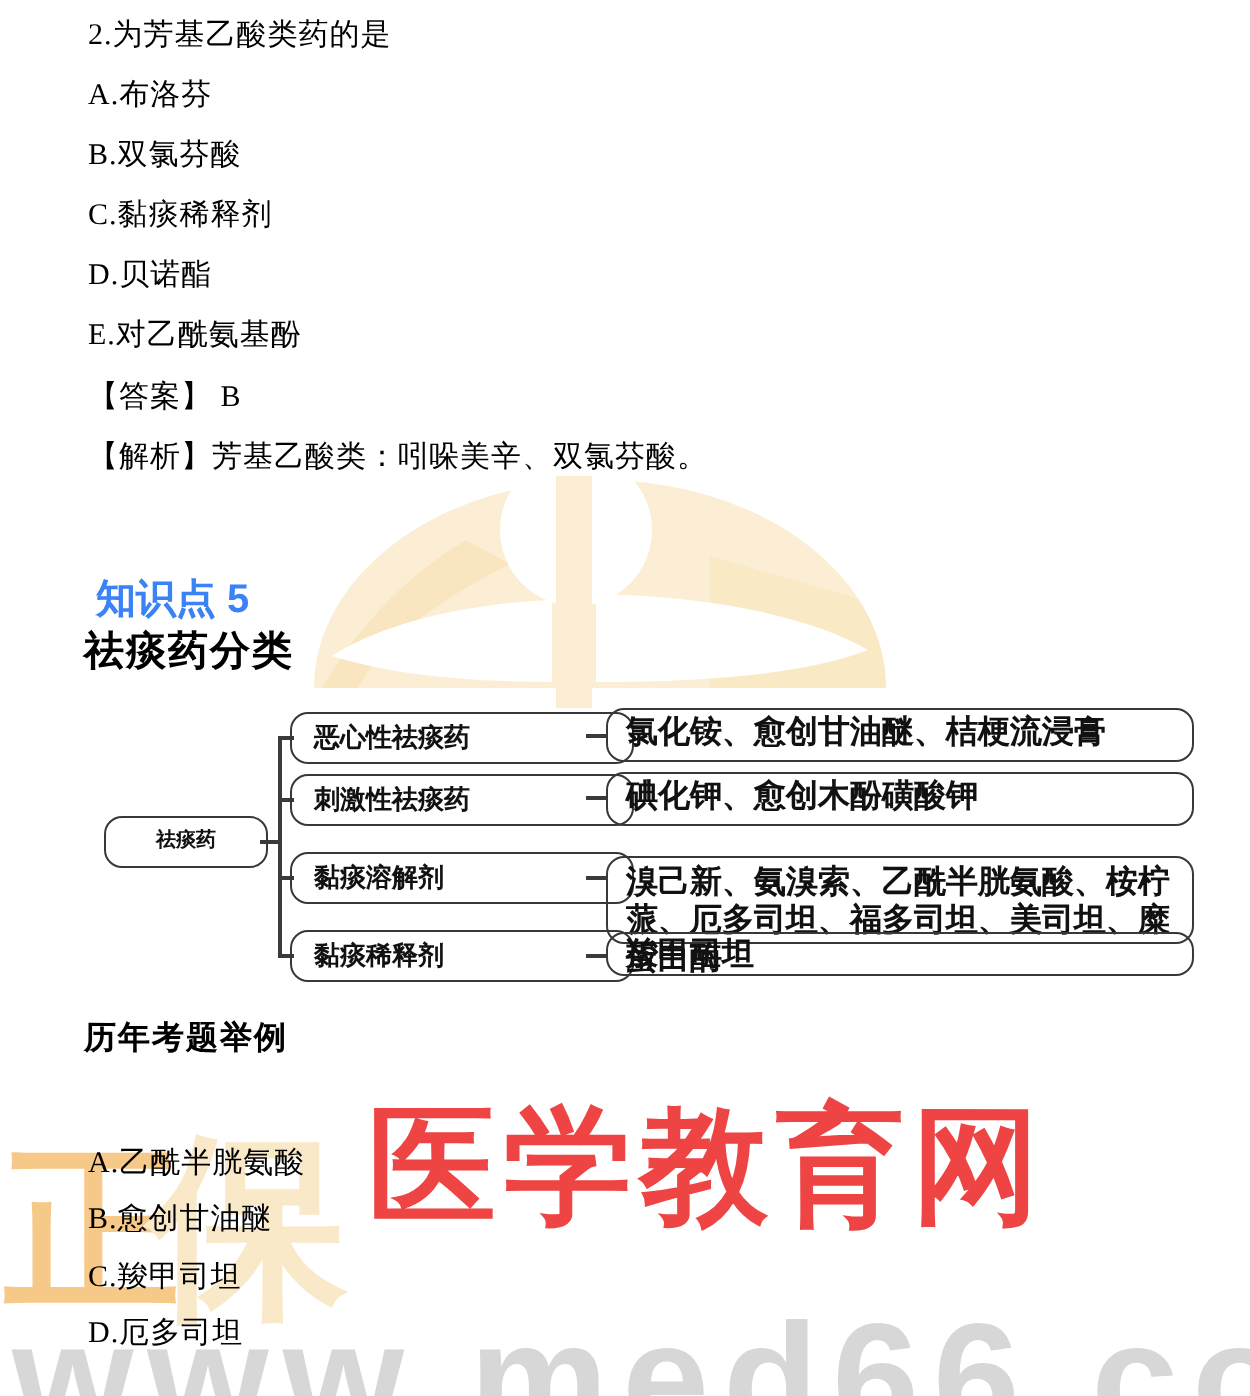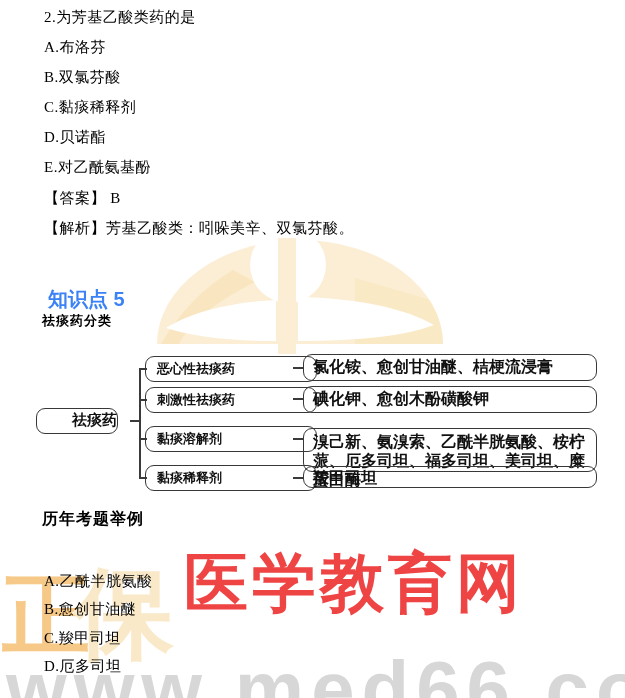--- a/index.html
+++ b/index.html
@@ -14,30 +14,30 @@
   .wm-zheng{left:2px;top:556px;font-size:88px;color:#f6cохо;}
   .wm-zheng{color:#f6c988;}
   .wm-bao{left:74px;top:548px;font-size:100px;color:#fae9c9;}
   .wm-gray{left:184px;top:540px;font-size:64px;letter-spacing:4px;color:#ef4444;}
   .wm-url{left:6px;top:644px;font-size:78px;letter-spacing:7px;color:#d7d7d7;font-weight:600;}
   
   #content{position:absolute;inset:0;z-index:2;}
   .line{position:absolute;left:44px;font-size:15px;white-space:nowrap;letter-spacing:0.5px;}
   .h-red{position:absolute;left:48px;font-size:20px;font-weight:bold;color:#3b82f6;
          font-family:"Liberation Sans","DejaVu Sans",sans-serif;}
-  .h-bold{position:absolute;left:42px;font-size:13px;font-weight:bold;
+  .h-bold{position:absolute;left:42px;font-size:20px;font-weight:bold;
           font-family:"Liberation Sans","DejaVu Sans",sans-serif;letter-spacing:1px;}
   
   .dbox{position:absolute;border:1.5px solid #383838;border-radius:9px;background:transparent;
         font-weight:600;color:#111;box-sizing:border-box;}
   .cat{left:145px;width:172px;height:26px;font-size:13px;line-height:23px;padding-left:11px;}
   .drug{left:303px;width:294px;font-size:16px;padding-left:9px;box-sizing:border-box;}
   .drug.one{line-height:24px;height:27px;white-space:nowrap;overflow:hidden;}
   .drug.multi{line-height:19px;padding-top:3px;height:44px;margin-top:11px;}
-  .root{left:36px;top:408px;width:82px;height:26px;font-size:15px;line-height:23px;text-align:right;}
+  .root{left:52px;top:408px;width:82px;height:26px;font-size:10px;line-height:23px;text-align:center;}
   .cline{position:absolute;background:#3a3a3a;}
 </style>
 </head>
 <body>
 
 <div id="page">
 
   <div id="wm-layer">
 
     <svg class="wm-logo" width="290" height="116" viewBox="0 0 290 116">

